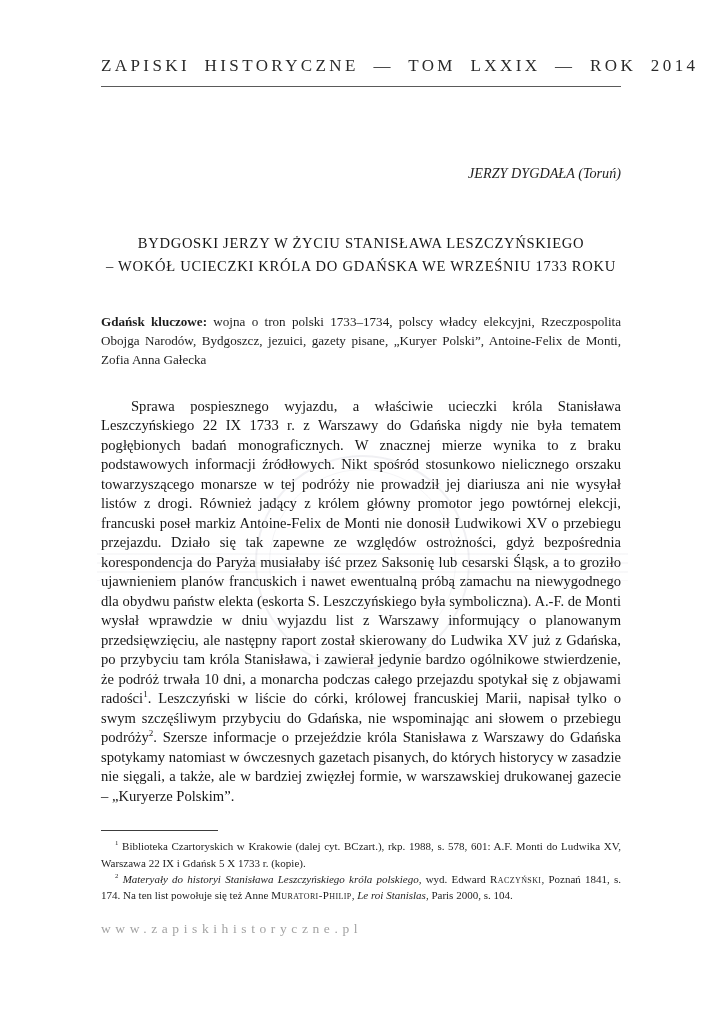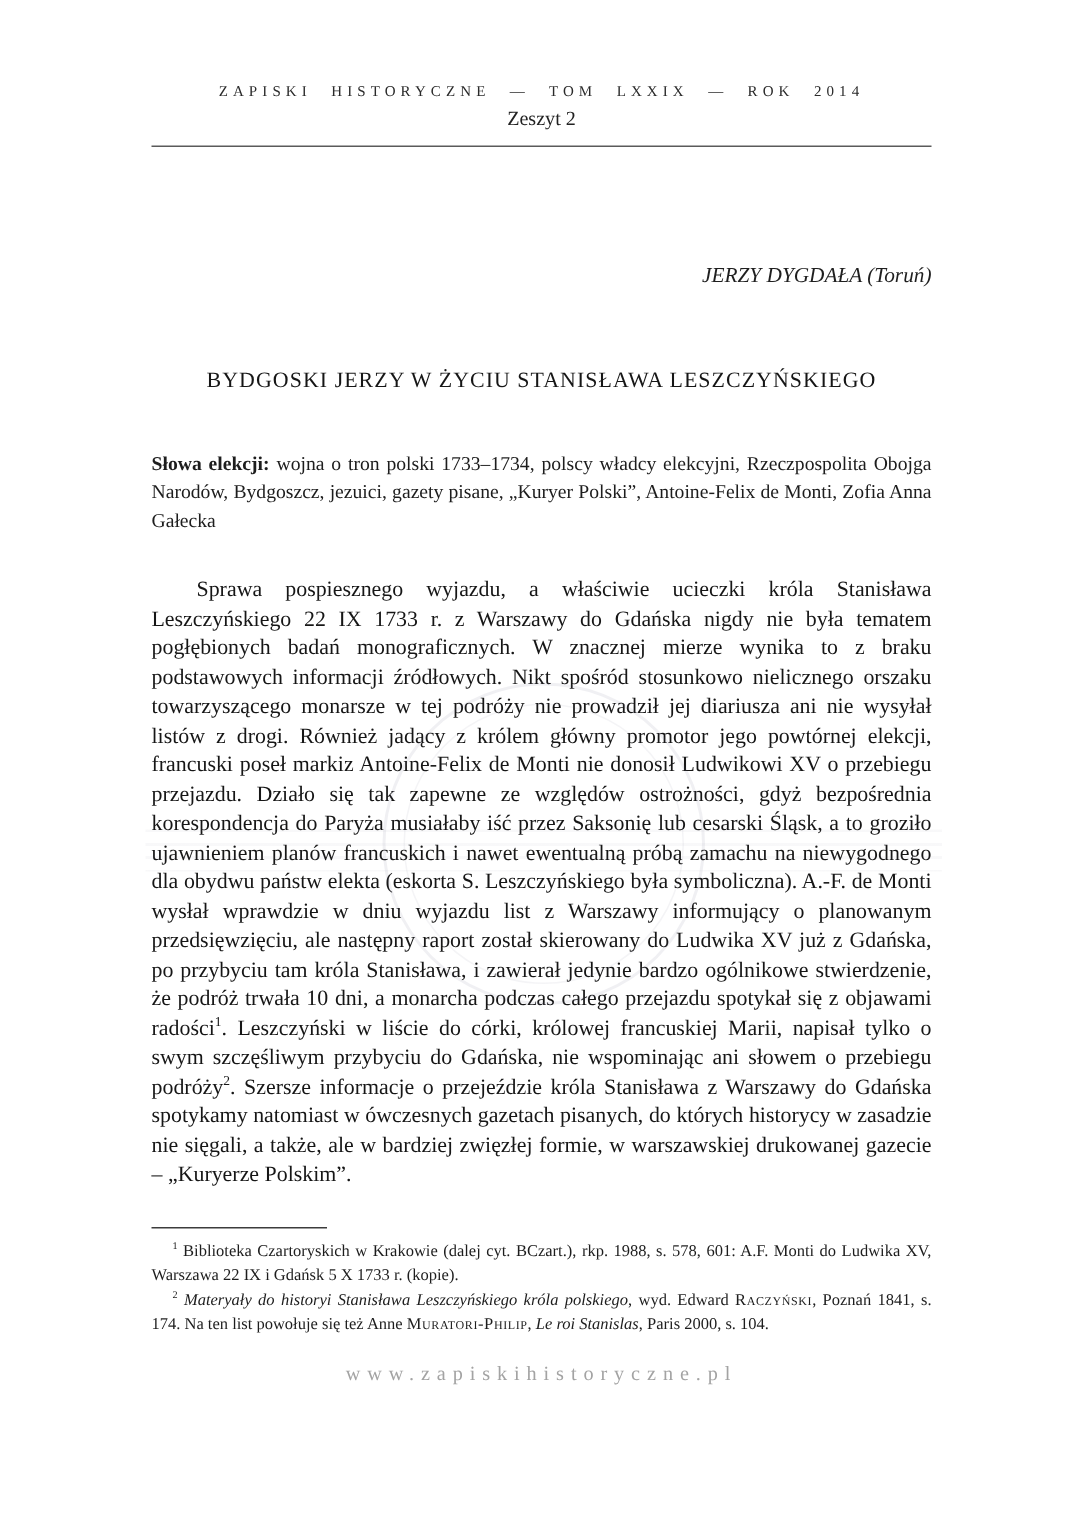--- a/index.html
+++ b/index.html
@@ -22,21 +22,21 @@
   .watermark::before {
     content:""; position:absolute; inset:12px;
     border:1px solid rgba(110,110,135,0.08); border-radius:50%;
   }
   .watermark::after {
     content:""; position:absolute; left:-160px; right:-160px; top:96px; height:28px;
     background:repeating-linear-gradient(180deg, rgba(120,120,145,0.05) 0 2px, transparent 2px 9px);
   }
 
   .journal-line {
-    text-align:center; font-size:10px; letter-spacing:3.4px; word-spacing:7px;
+    text-align:center; font-size:17px; letter-spacing:3.4px; word-spacing:7px;
     color:#2a2a2a; white-space:nowrap;
   }
   .issue-line { text-align:center; font-size:13.4px; margin-top:4px; color:#222; }
   .header-rule { border:none; border-top:1px solid #5a5a5a; margin-top:10px; }
 
   .author { font-style:italic; font-size:14.2px; margin-top:78px; color:#1f1f1f;text-align:right; }
 
   .title {
     text-align:center; font-weight:400; font-size:14.6px; letter-spacing:0.7px;
     line-height:1.6; margin-top:50px; color:#161616;
@@ -55,42 +55,41 @@
 
   .footnote-rule {
     width:117px; border:none; border-top:1px solid #3c3c3c; margin:24px 0 7px 0;
   }
   .footnotes { font-size:11px; line-height:16.4px; text-align:justify; color:#1d1d1d; }
   .footnote { text-indent:14px; }
   .italic { font-style:italic;margin-top:23px; }
   .smallcaps { font-variant:small-caps; letter-spacing:0.4px; }
 
   .footer {
-    text-align:center; margin-top:17px;
+    text-align:left; margin-top:17px;
     color:#a3a3a3; font-size:13.5px; letter-spacing:4.6px;
   }
 </style>
 </head>
 <body>
 
 <div class="page">
 
   <div class="watermark"></div>
 
   <header>
     <div class="journal-line">ZAPISKI HISTORYCZNE — TOM LXXIX — ROK 2014</div>
-    <div class="issue-line">Zeszyt 2</div>
     <hr class="header-rule">
   </header>
 
   <div class="author">JERZY DYGDAŁA (Toruń)</div>
 
-  <h1 class="title"><span>BYDGOSKI JERZY W ŻYCIU STANISŁAWA LESZCZYŃSKIEGO</span><br></h1>
+  <h1 class="title"><span>BYDGOSKI JERZY W ŻYCIU STANISŁAWA LESZCZYŃSKIEGO</span><br><span>– WOKÓŁ UCIECZKI KRÓLA DO GDAŃSKA WE WRZEŚNIU 1733 ROKU</span></h1>
 
-  <p class="keywords"><b>Słowa elekcji:</b><span> wojna o tron polski 1733–1734, polscy władcy elekcyjni, Rzeczpospolita Obojga Narodów, Bydgoszcz, jezuici, gazety pisane, „Kuryer Polski”, Antoine-Felix de Monti, Zofia Anna Gałecka</span></p>
+  <p class="keywords"><b>Gdańsk kluczowe:</b><span> wojna o tron polski 1733–1734, polscy władcy elekcyjni, Rzeczpospolita Obojga Narodów, Bydgoszcz, jezuici, gazety pisane, „Kuryer Polski”, Antoine-Felix de Monti, Zofia Anna Gałecka</span></p>
 
   <p class="body-paragraph"><span>Sprawa pospiesznego wyjazdu, a właściwie ucieczki króla Stanisława Leszczyńskiego 22 IX 1733 r. z Warszawy do Gdańska nigdy nie była tematem pogłębionych badań monograficznych. W znacznej mierze wynika to z braku podstawowych informacji źródłowych. Nikt spośród stosunkowo nielicznego orszaku towarzyszącego monarsze w tej podróży nie prowadził jej diariusza ani nie wysyłał listów z drogi. Również jadący z królem główny promotor jego powtórnej elekcji, francuski poseł markiz Antoine-Felix de Monti nie donosił Ludwikowi XV o przebiegu przejazdu. Działo się tak zapewne ze względów ostrożności, gdyż bezpośrednia korespondencja do Paryża musiałaby iść przez Saksonię lub cesarski Śląsk, a to groziło ujawnieniem planów francuskich i nawet ewentualną próbą zamachu na niewygodnego dla obydwu państw elekta (eskorta S. Leszczyńskiego była symboliczna). A.-F. de Monti wysłał wprawdzie w dniu wyjazdu list z Warszawy informujący o planowanym przedsięwzięciu, ale następny raport został skierowany do Ludwika XV już z Gdańska, po przybyciu tam króla Stanisława, i zawierał jedynie bardzo ogólnikowe stwierdzenie, że podróż trwała 10 dni, a monarcha podczas całego przejazdu spotykał się z objawami radości</span><sup>1</sup><span>. Leszczyński w liście do córki, królowej francuskiej Marii, napisał tylko o swym szczęśliwym przybyciu do Gdańska, nie wspominając ani słowem o przebiegu podróży</span><sup>2</sup><span>. Szersze informacje o przejeździe króla Stanisława z Warszawy do Gdańska spotykamy natomiast w ówczesnych gazetach pisanych, do których historycy w zasadzie nie sięgali, a także, ale w bardziej zwięzłej formie, w warszawskiej drukowanej gazecie – „Kuryerze Polskim”.</span></p>
 
   <hr class="footnote-rule">
 
   <div class="footnotes">
     <p class="footnote"><sup>1</sup><span> Biblioteka Czartoryskich w Krakowie (dalej cyt. BCzart.), rkp. 1988, s. 578, 601: A.F. Monti do Ludwika XV, Warszawa 22 IX i Gdańsk 5 X 1733 r. (kopie).</span></p>
     <p class="footnote"><sup>2</sup><span> </span><span class="italic">Materyały do historyi Stanisława Leszczyńskiego króla polskiego</span><span>, wyd. Edward </span><span class="smallcaps">Raczyński</span><span>, Poznań 1841, s. 174. Na ten list powołuje się też Anne </span><span class="smallcaps">Muratori-Philip</span><span>, </span><span class="italic">Le roi Stanislas</span><span>, Paris 2000, s. 104.</span></p>
   </div>
 

